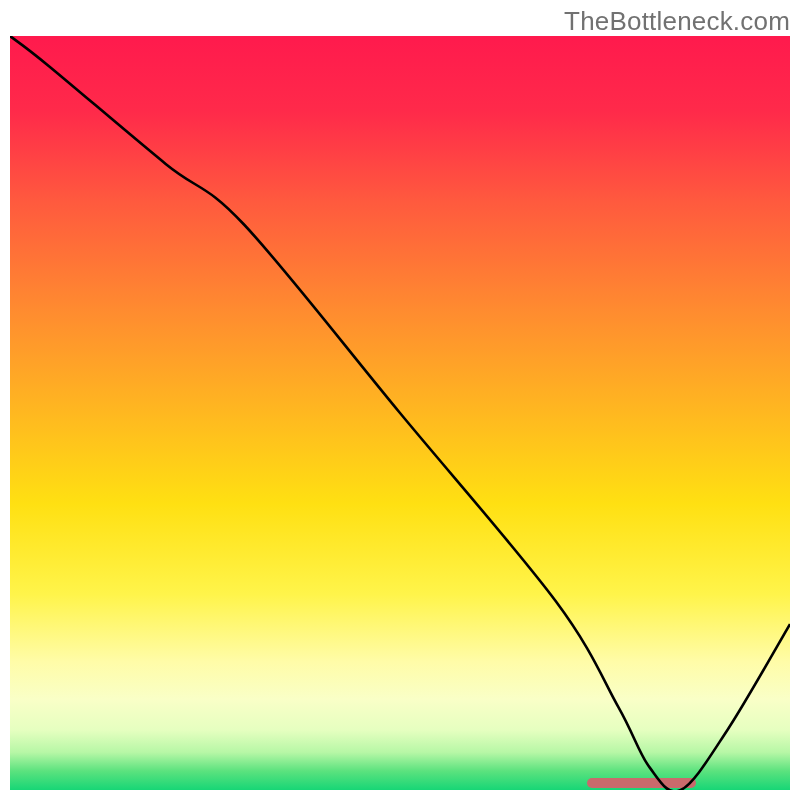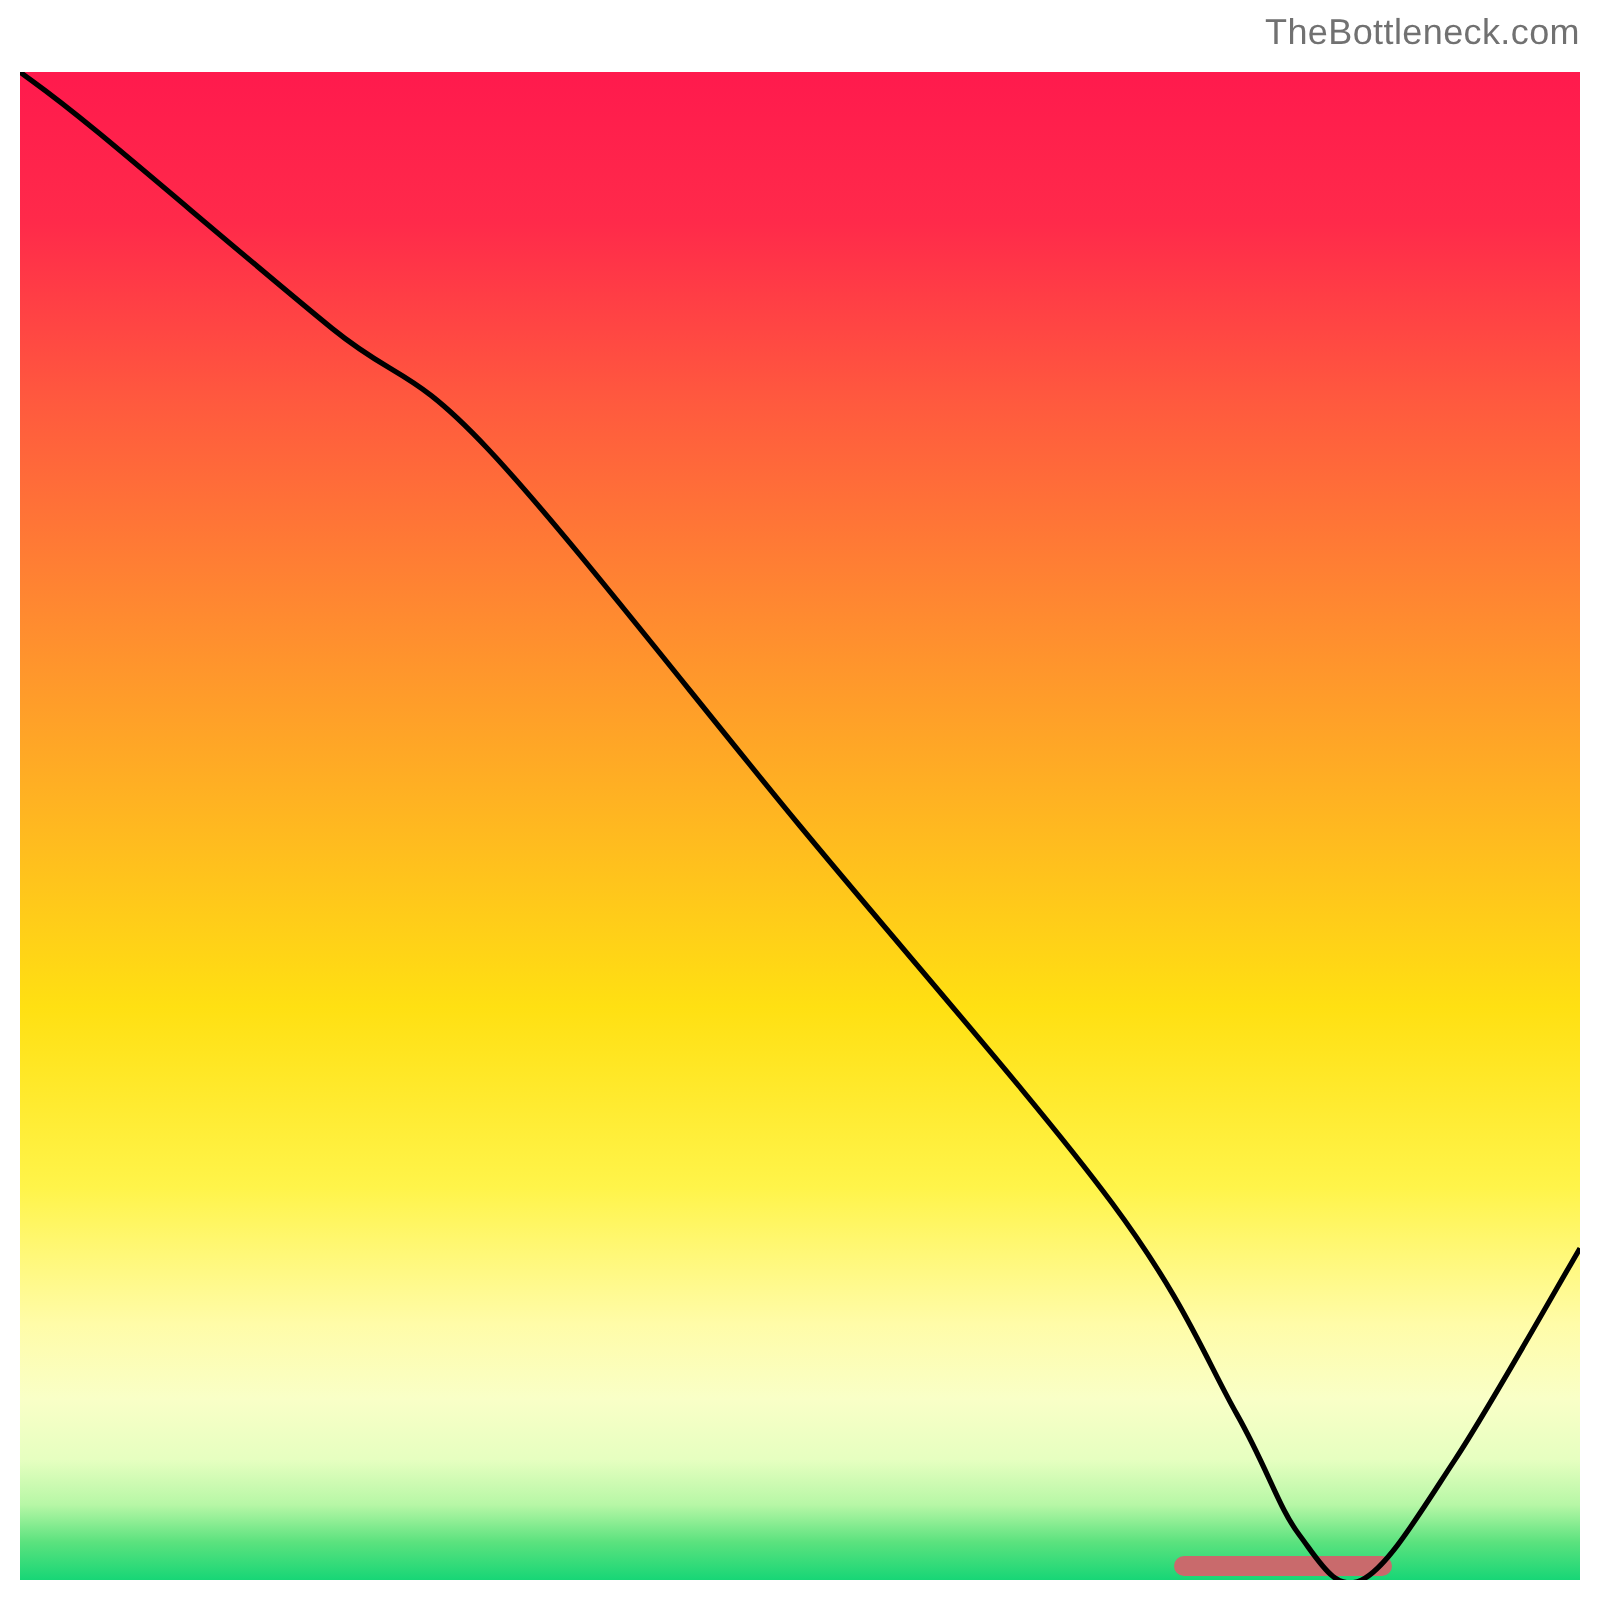--- a/index.html
+++ b/index.html
@@ -2,21 +2,21 @@
 <html><head>
 <meta charset="utf-8">
 <style>
   * { margin: 0; padding: 0; box-sizing: border-box; }
   html, body { width: 800px; height: 800px; overflow: hidden; background: #fff; }
   .wrap { position: relative; width: 800px; height: 800px; }
   .watermark {
     position: absolute;
     top: 6px; right: 10px;
     font-family: Arial, Helvetica, sans-serif;
-    font-size: 18px;
+    font-size: 26px;
     color: #717171;
     font-weight: 500;
     letter-spacing: 0.2px;
     user-select: none;
   }
   .plot {
     position: absolute;
     left: 10px; top: 36px;
     width: 780px; height: 754px;
   }

